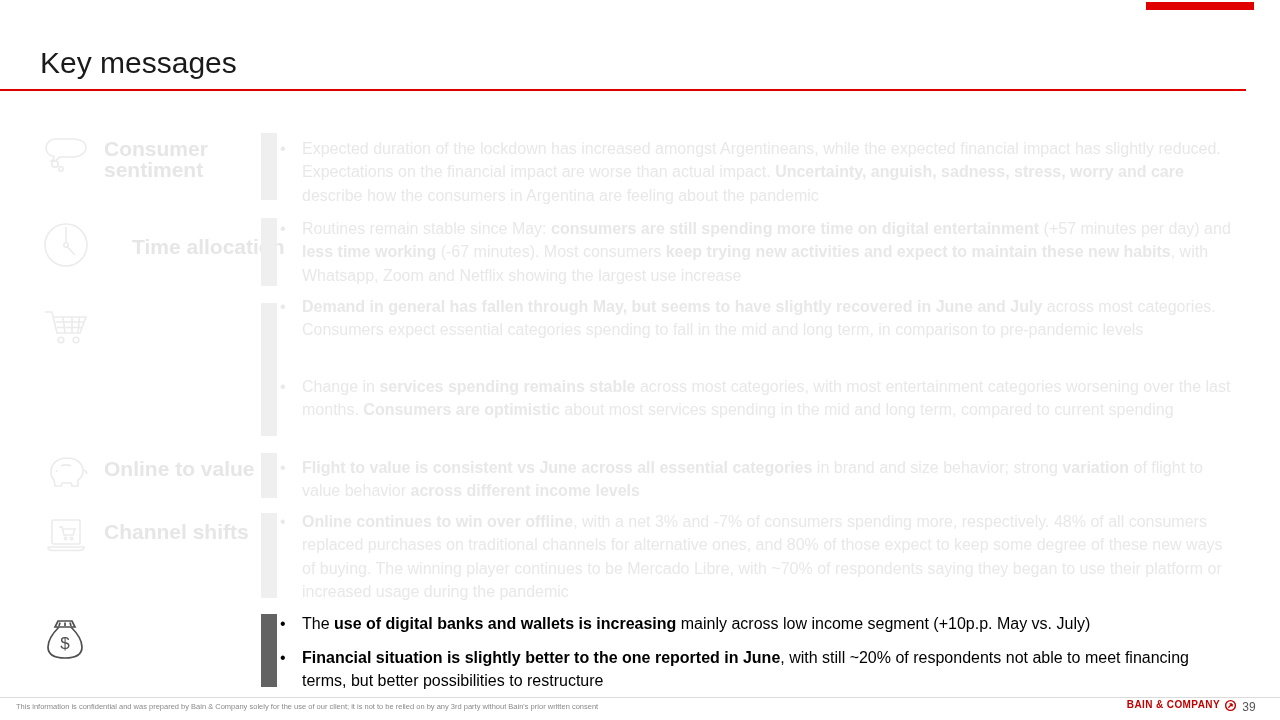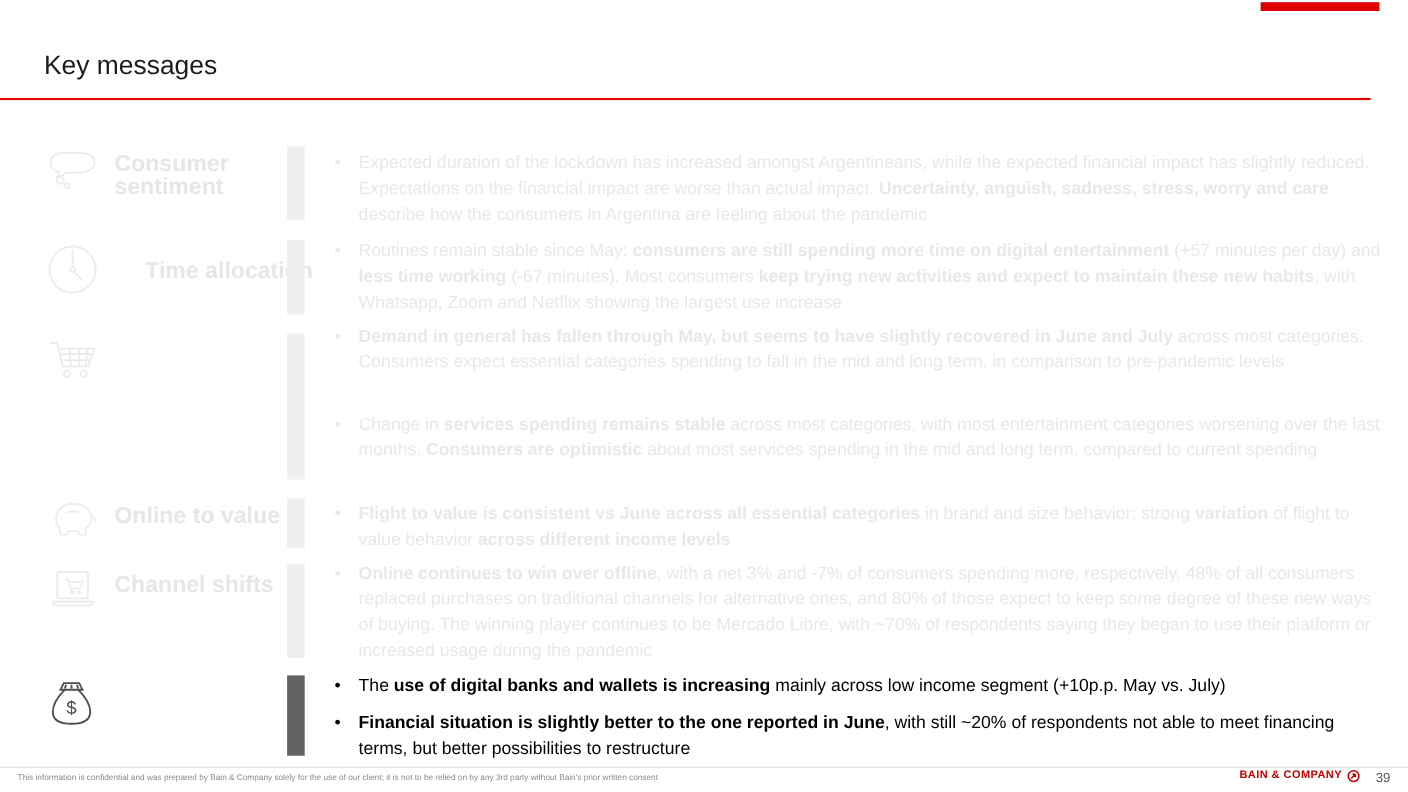--- a/index.html
+++ b/index.html
@@ -1,47 +1,47 @@
 <!DOCTYPE html>
 <html><head>
 <meta charset="utf-8">
 <style>
   html,body{margin:0;padding:0;background:#fff;}
   #slide{position:relative;width:1280px;height:720px;background:#fff;overflow:hidden;
          font-family:"Liberation Sans","DejaVu Sans",sans-serif;}
 
   .top-accent{position:absolute;left:1146px;top:2px;width:108px;height:8px;background:#e00000;}
 
-  .title{position:absolute;left:40px;top:46px;font-size:24px;font-weight:400;color:#1a1a1a;letter-spacing:0;}
+  .title{position:absolute;left:40px;top:46px;font-size:30px;font-weight:400;color:#1a1a1a;letter-spacing:0;}
   .title-rule{position:absolute;left:0;top:89px;width:1246px;height:2px;background:#e00000;}
 
   
   .side-icon{position:absolute;left:42px;width:48px;height:48px;}
   .side-label{position:absolute;left:104px;width:160px;font-size:21px;font-weight:bold;
               line-height:21px;color:#e6e6e6;white-space:pre-line;}
   .side-label.active{color:#4f4f4f;}
 
   
   .bar{position:absolute;left:261px;width:16px;background:#efefef;}
   .bar.dark{background:#636363;}
 
   
-  .bullet{position:absolute;left:304px;width:957px;font-size:16px;line-height:23.3px;color:#e8e8e8;}
+  .bullet{position:absolute;left:280px;width:957px;font-size:16px;line-height:23.3px;color:#e8e8e8;}
   .bullet .btext{margin-left:22px;}
   .bullet::before{content:"\2022";position:absolute;left:0;top:0;}
   .bullet.black{color:#000;}
   .b{font-weight:bold;}
 
   
   .footer-rule{position:absolute;left:0;top:697px;width:1280px;height:1px;background:#dcdcdc;}
   .footer-text{position:absolute;left:16px;top:702px;font-size:7.5px;color:#8a8a8a;}
   .brand{position:absolute;top:699px;left:1080px;width:140px;font-size:10px;font-weight:bold;
          color:#c00000;letter-spacing:.4px;text-align:right;}
   .brand-mark{position:absolute;left:1224px;top:699px;}
-  .page-num{position:absolute;left:1234px;top:700px;width:30px;font-size:12px;color:#555;text-align:right;}
+  .page-num{position:absolute;left:1234px;top:700px;width:30px;font-size:12px;color:#555;text-align:center;}
 
   svg{display:block;}
 </style>
 </head>
 <body>
 
 <div id="slide">
 
   <div class="top-accent"></div>
 

